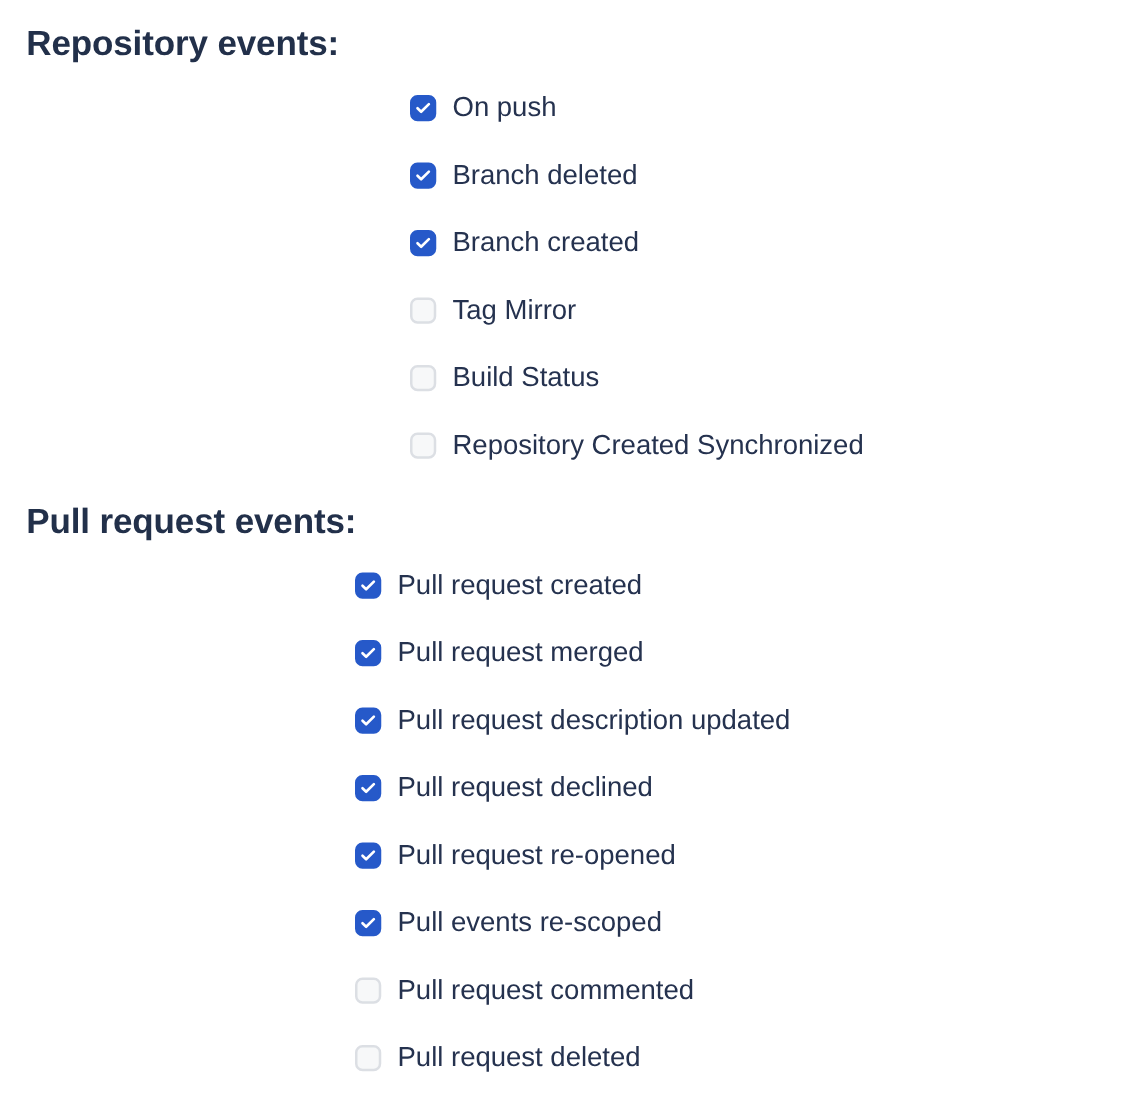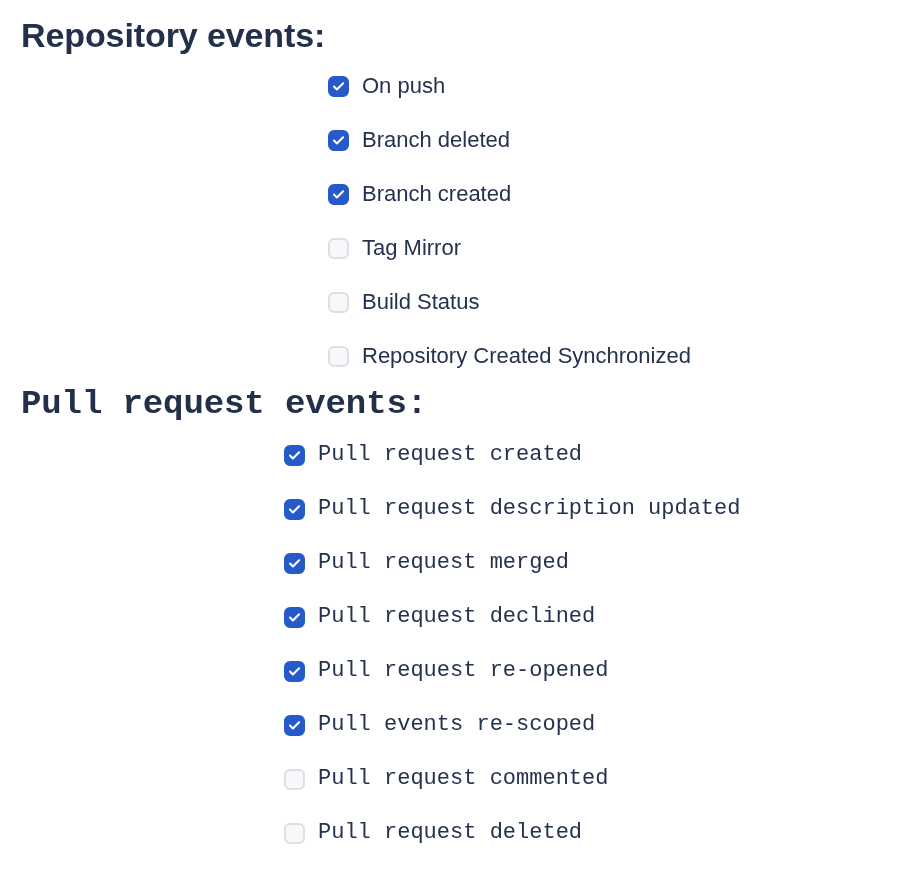--- a/index.html
+++ b/index.html
@@ -23,21 +23,21 @@
     box-sizing: border-box;
   }
 
   .section {
     position: absolute;
     left: 0;
     width: 914px;
   }
 
   .section-heading {
-    font-size: 34px;
+    font-size: 28px;
     font-weight: bold;
     line-height: 30px;
     color: #22304a;
     letter-spacing: -0.1px;
     margin: 0;
     padding-left: 21px;
   }
 
   .options-list {
     list-style: none;
@@ -86,21 +86,21 @@
     margin-left: 13px;
     font-size: 22px;
     line-height: 26px;
     color: #25324f;
     white-space: nowrap;
   }
 
   
   #repository-events-section { top: 20px; }
   #repository-events-section .options-list { margin-top: 9px; margin-left: 44px; }
-  #pull-request-events-section { top: 389px; font-family: Liberation Mono, monospace; }
+  #pull-request-events-section { top: 402px; }
   #pull-request-events-section .options-list { margin-top: 9px; }
 </style>
 </head>
 <body>
 
 <div class="page">
 
   <section class="section" id="repository-events-section">
     <h2 class="section-heading">Repository events:</h2>
     <ul class="options-list">
@@ -153,29 +153,29 @@
             </svg>
           </span>
           <span class="option-label">Pull request created</span>
         </li>
         <li class="option-row">
           <span class="checkbox checked" role="checkbox" aria-checked="true">
             <svg class="check-glyph" viewBox="0 0 17 17">
               <path d="M4.0 8.6 L6.9 11.4 L13.1 5.3" fill="none" stroke="#ffffff" stroke-width="2.1" stroke-linecap="round" stroke-linejoin="round"></path>
             </svg>
           </span>
+          <span class="option-label">Pull request merged</span>
+        </li>
+        <li class="option-row">
+          <span class="checkbox checked" role="checkbox" aria-checked="true">
+            <svg class="check-glyph" viewBox="0 0 17 17">
+              <path d="M4.0 8.6 L6.9 11.4 L13.1 5.3" fill="none" stroke="#ffffff" stroke-width="2.1" stroke-linecap="round" stroke-linejoin="round"></path>
+            </svg>
+          </span>
           <span class="option-label">Pull request description updated</span>
-        </li>
-        <li class="option-row">
-          <span class="checkbox checked" role="checkbox" aria-checked="true">
-            <svg class="check-glyph" viewBox="0 0 17 17">
-              <path d="M4.0 8.6 L6.9 11.4 L13.1 5.3" fill="none" stroke="#ffffff" stroke-width="2.1" stroke-linecap="round" stroke-linejoin="round"></path>
-            </svg>
-          </span>
-          <span class="option-label">Pull request merged</span>
         </li>
         <li class="option-row">
           <span class="checkbox checked" role="checkbox" aria-checked="true">
             <svg class="check-glyph" viewBox="0 0 17 17">
               <path d="M4.0 8.6 L6.9 11.4 L13.1 5.3" fill="none" stroke="#ffffff" stroke-width="2.1" stroke-linecap="round" stroke-linejoin="round"></path>
             </svg>
           </span>
           <span class="option-label">Pull request declined</span>
         </li>
         <li class="option-row">

